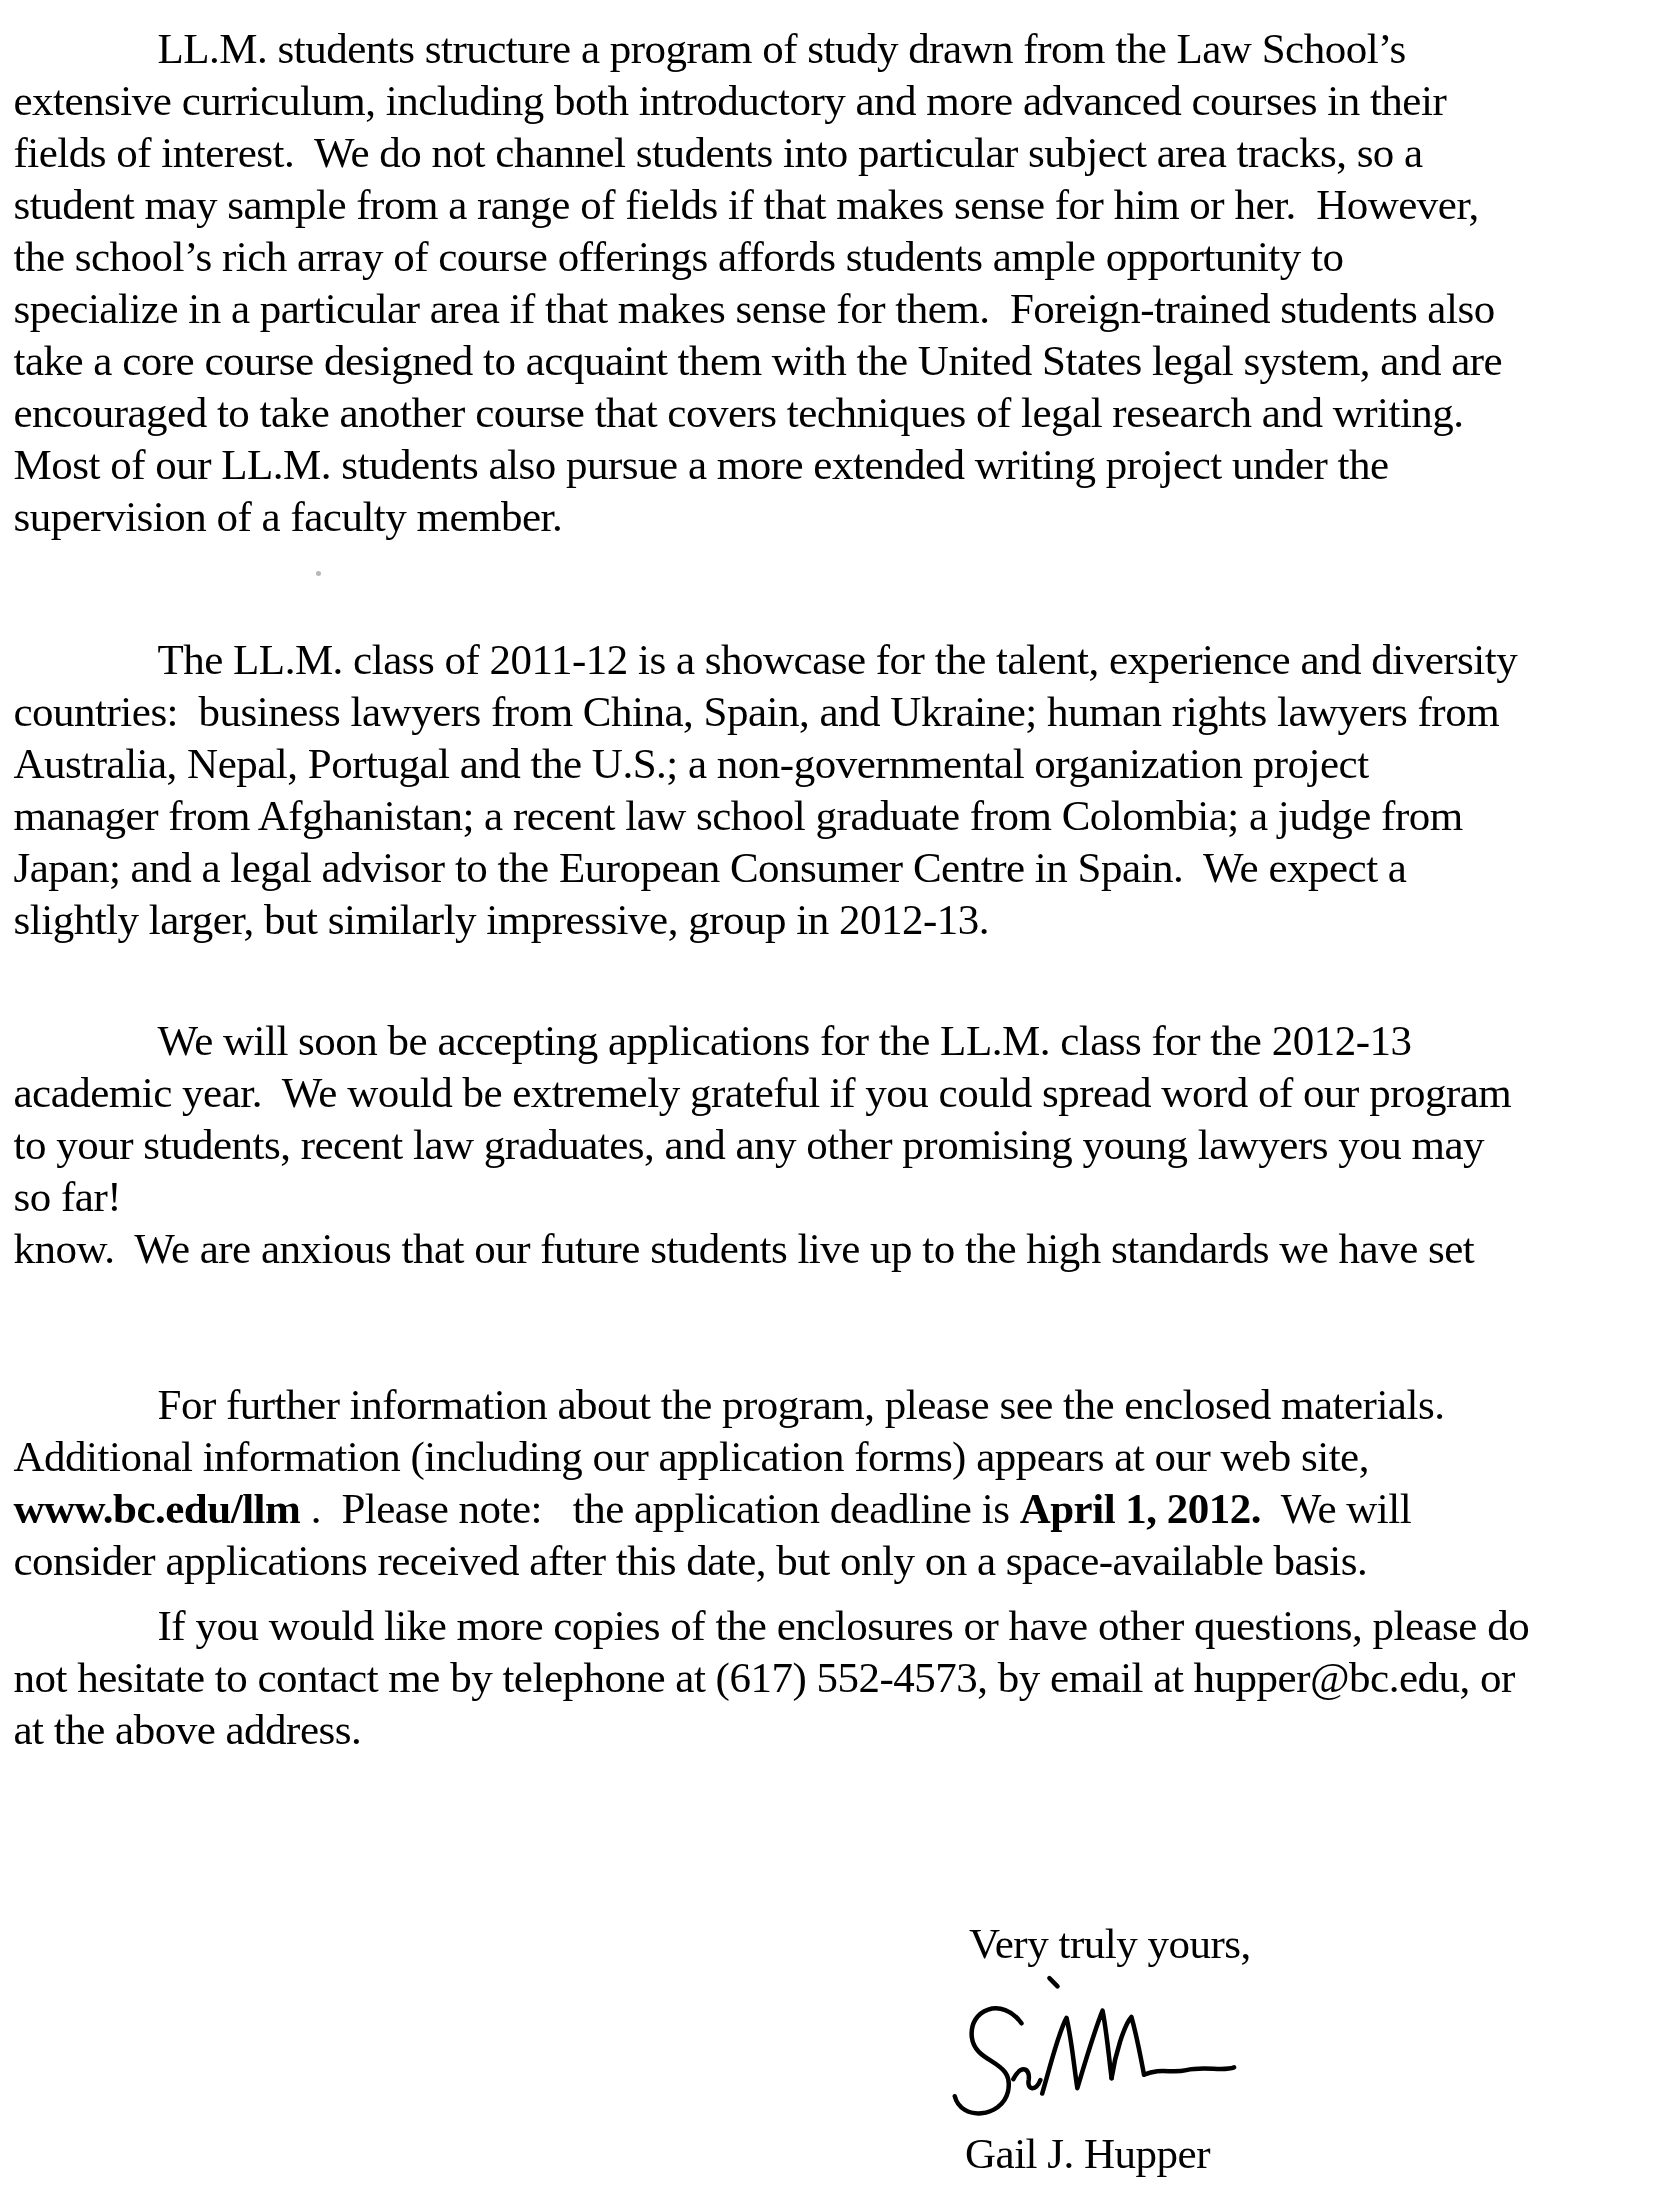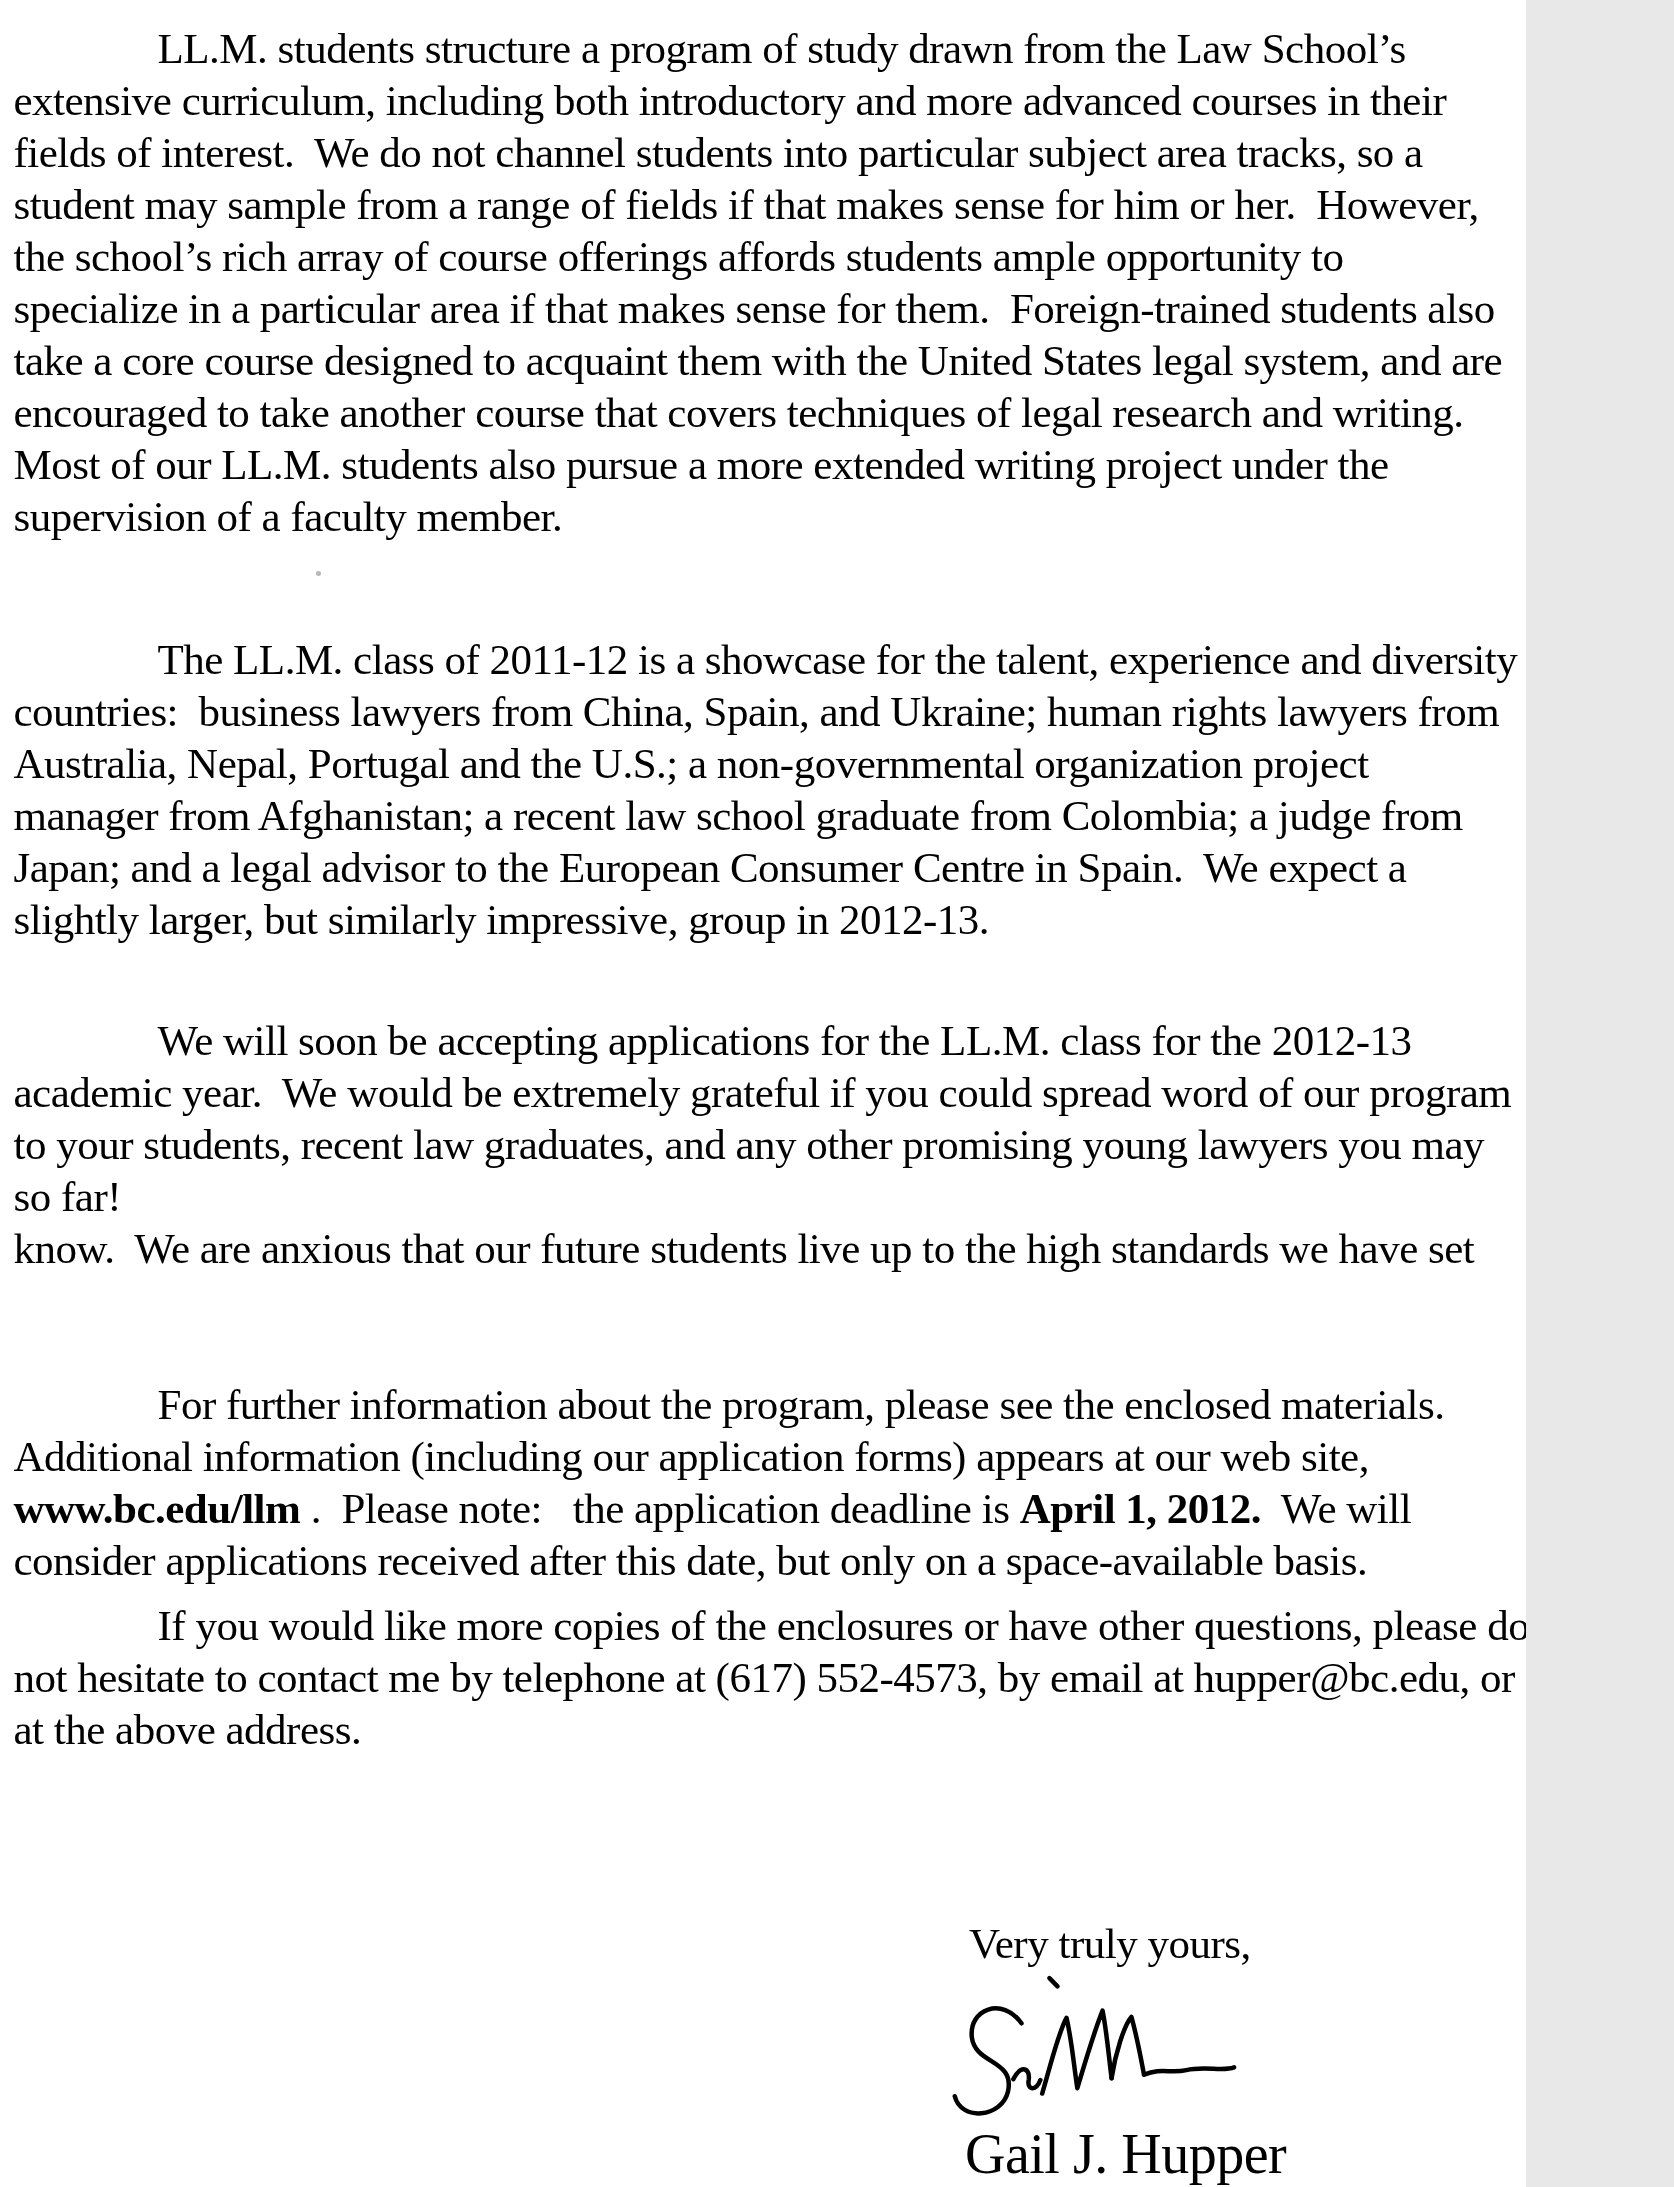--- a/index.html
+++ b/index.html
@@ -1,18 +1,18 @@
 <!DOCTYPE html>
 <html style="font-size:14.4px"><head>
 <meta charset="utf-8">
 <style>
   html,body{margin:0;padding:0;background:#e8e8e8;}
   .page{
     position:relative;
-    width:1526px;height:2187px;
+    width:1674px;height:2187px;
     background:#ffffff;
     overflow:hidden;
     font-family:"Liberation Serif","DejaVu Serif",serif;
     color:#000000;
   }
   .para{position:absolute;left:13.5px;width:1658px;}
   .line{
     white-space:pre;
     font-size:43px;
     line-height:52px;
@@ -24,21 +24,21 @@
   .p2{top:634px;}
   .p3{top:1015px;}
   .p4{top:1379px;}
   .p5{top:1600px;}
   .closing{
     position:absolute;left:969px;top:1918px;
     font-size:43px;line-height:52px;letter-spacing:-0.5px;white-space:pre;
   }
   .sig-name{
     position:absolute;left:965px;top:2128px;
-    font-size:56px;line-height:52px;letter-spacing:-0.5px;white-space:pre;
+    font-size:43px;line-height:52px;letter-spacing:-0.5px;white-space:pre;
   }
   .signature{position:absolute;left:934px;top:1971px;width:311px;height:155px;}
   .speck{
     position:absolute;left:316px;top:571px;width:5.4px;height:4.5px;
     background:#b8b8b8;border-radius:50%;
   }
 </style>
 </head>
 <body>
 

